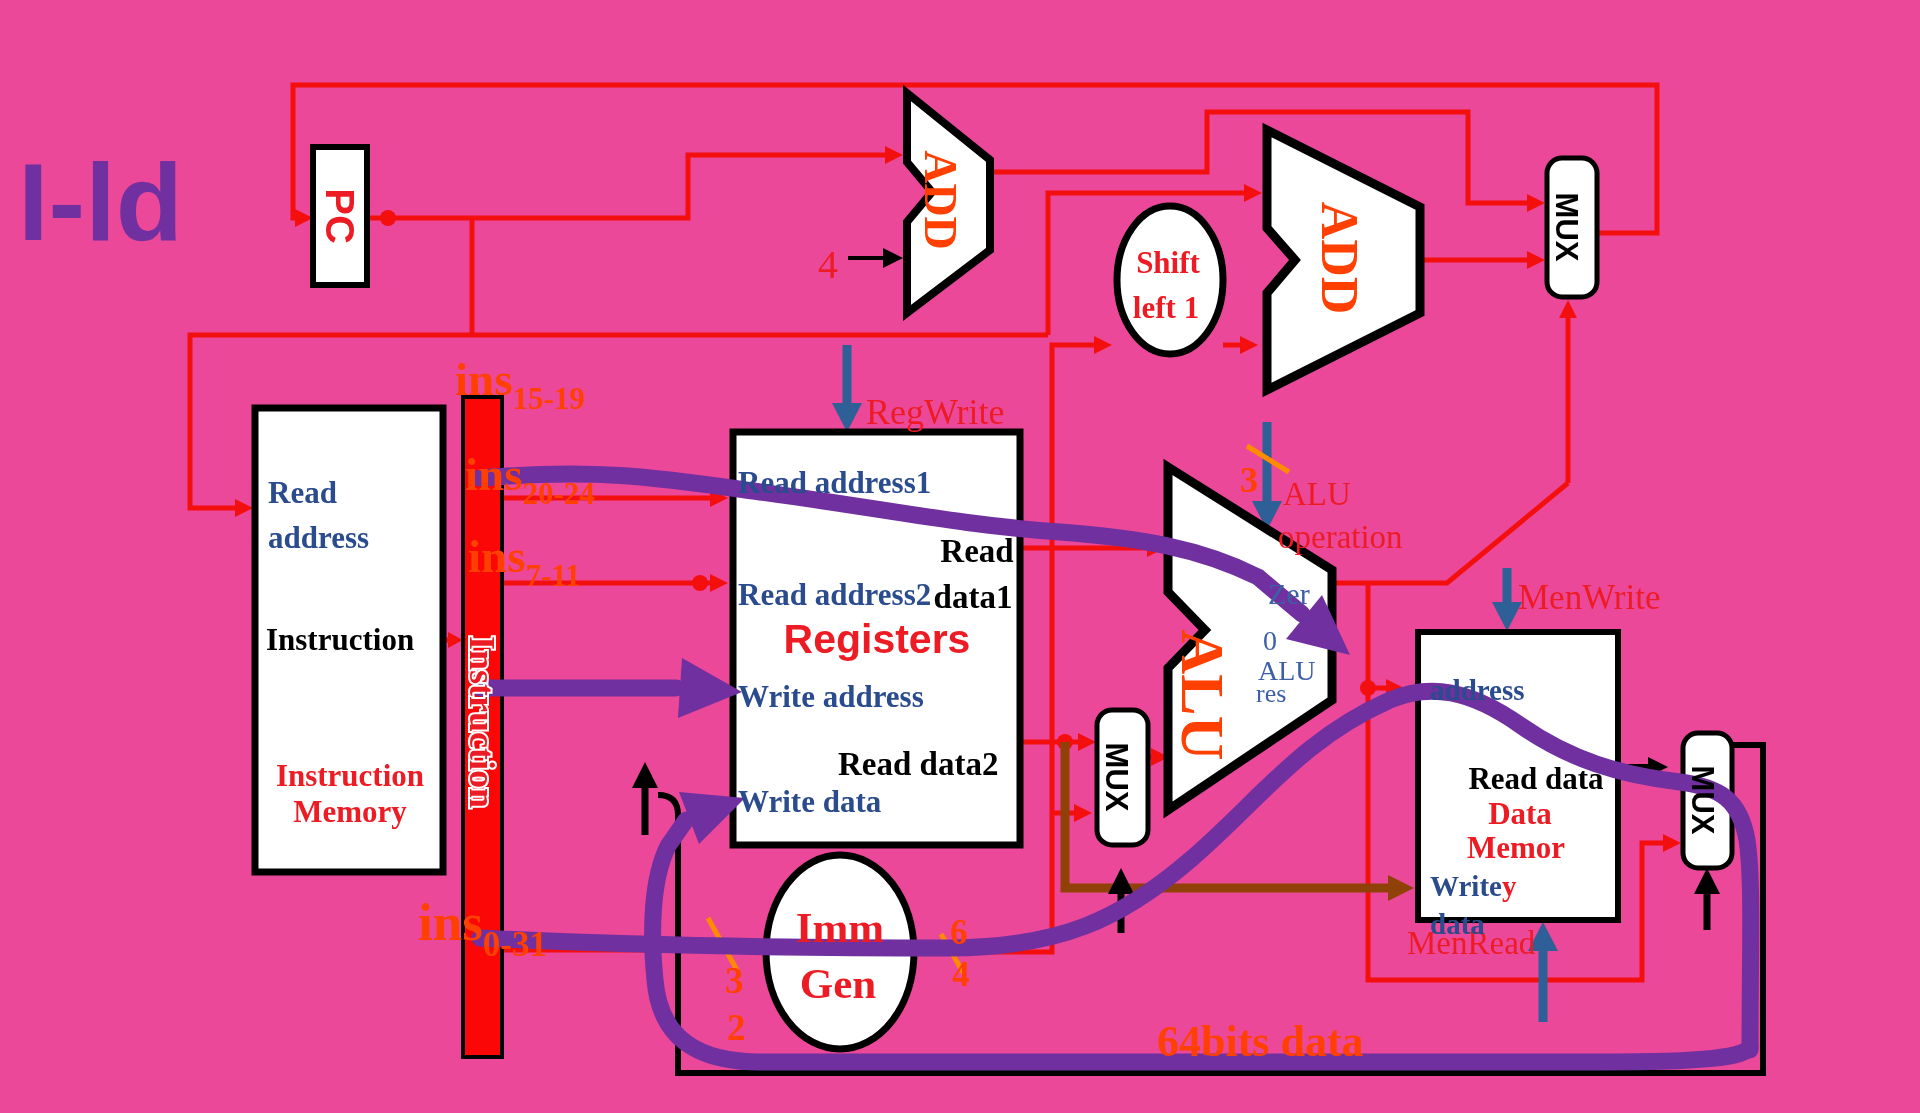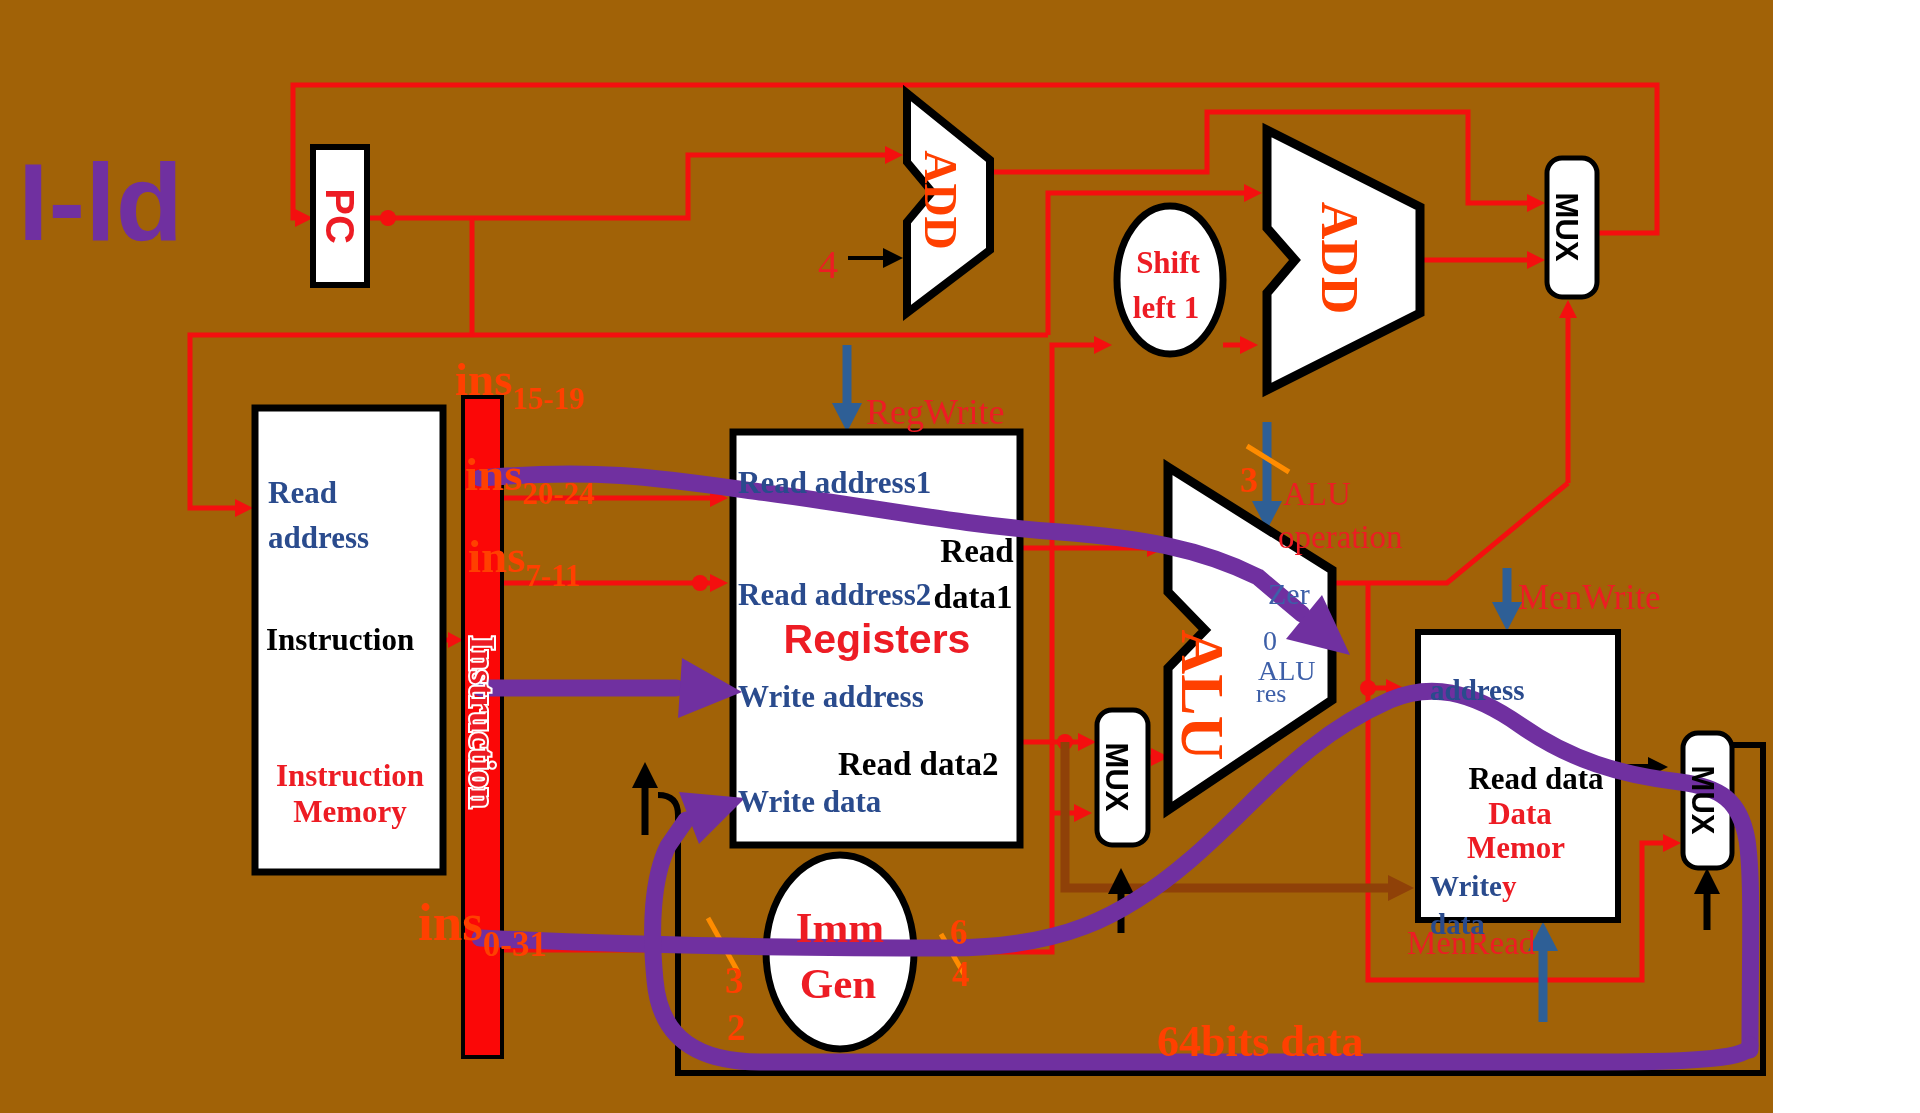--- a/index.html
+++ b/index.html
@@ -1,16 +1,16 @@
 <!DOCTYPE html>
 <html><head>
 <meta charset="utf-8">
 <style>
   html,body{margin:0;padding:0;background:#ffffff;}
-  .stage{width:1773px;height:1113px;position:relative;background:#a16207;overflow:hidden;}
+  .stage{width:1920px;height:1113px;position:relative;background:#ec4899;overflow:hidden;}
   svg{display:block;}
   text{font-family:"Liberation Serif","DejaVu Serif",serif;}
   .sans{font-family:"Liberation Sans","DejaVu Sans",sans-serif;}
 </style>
 </head>
 <body>
 
 <div class="stage">
 <svg width="1920" height="1113" viewBox="0 0 1920 1113" xmlns="http://www.w3.org/2000/svg">
 

